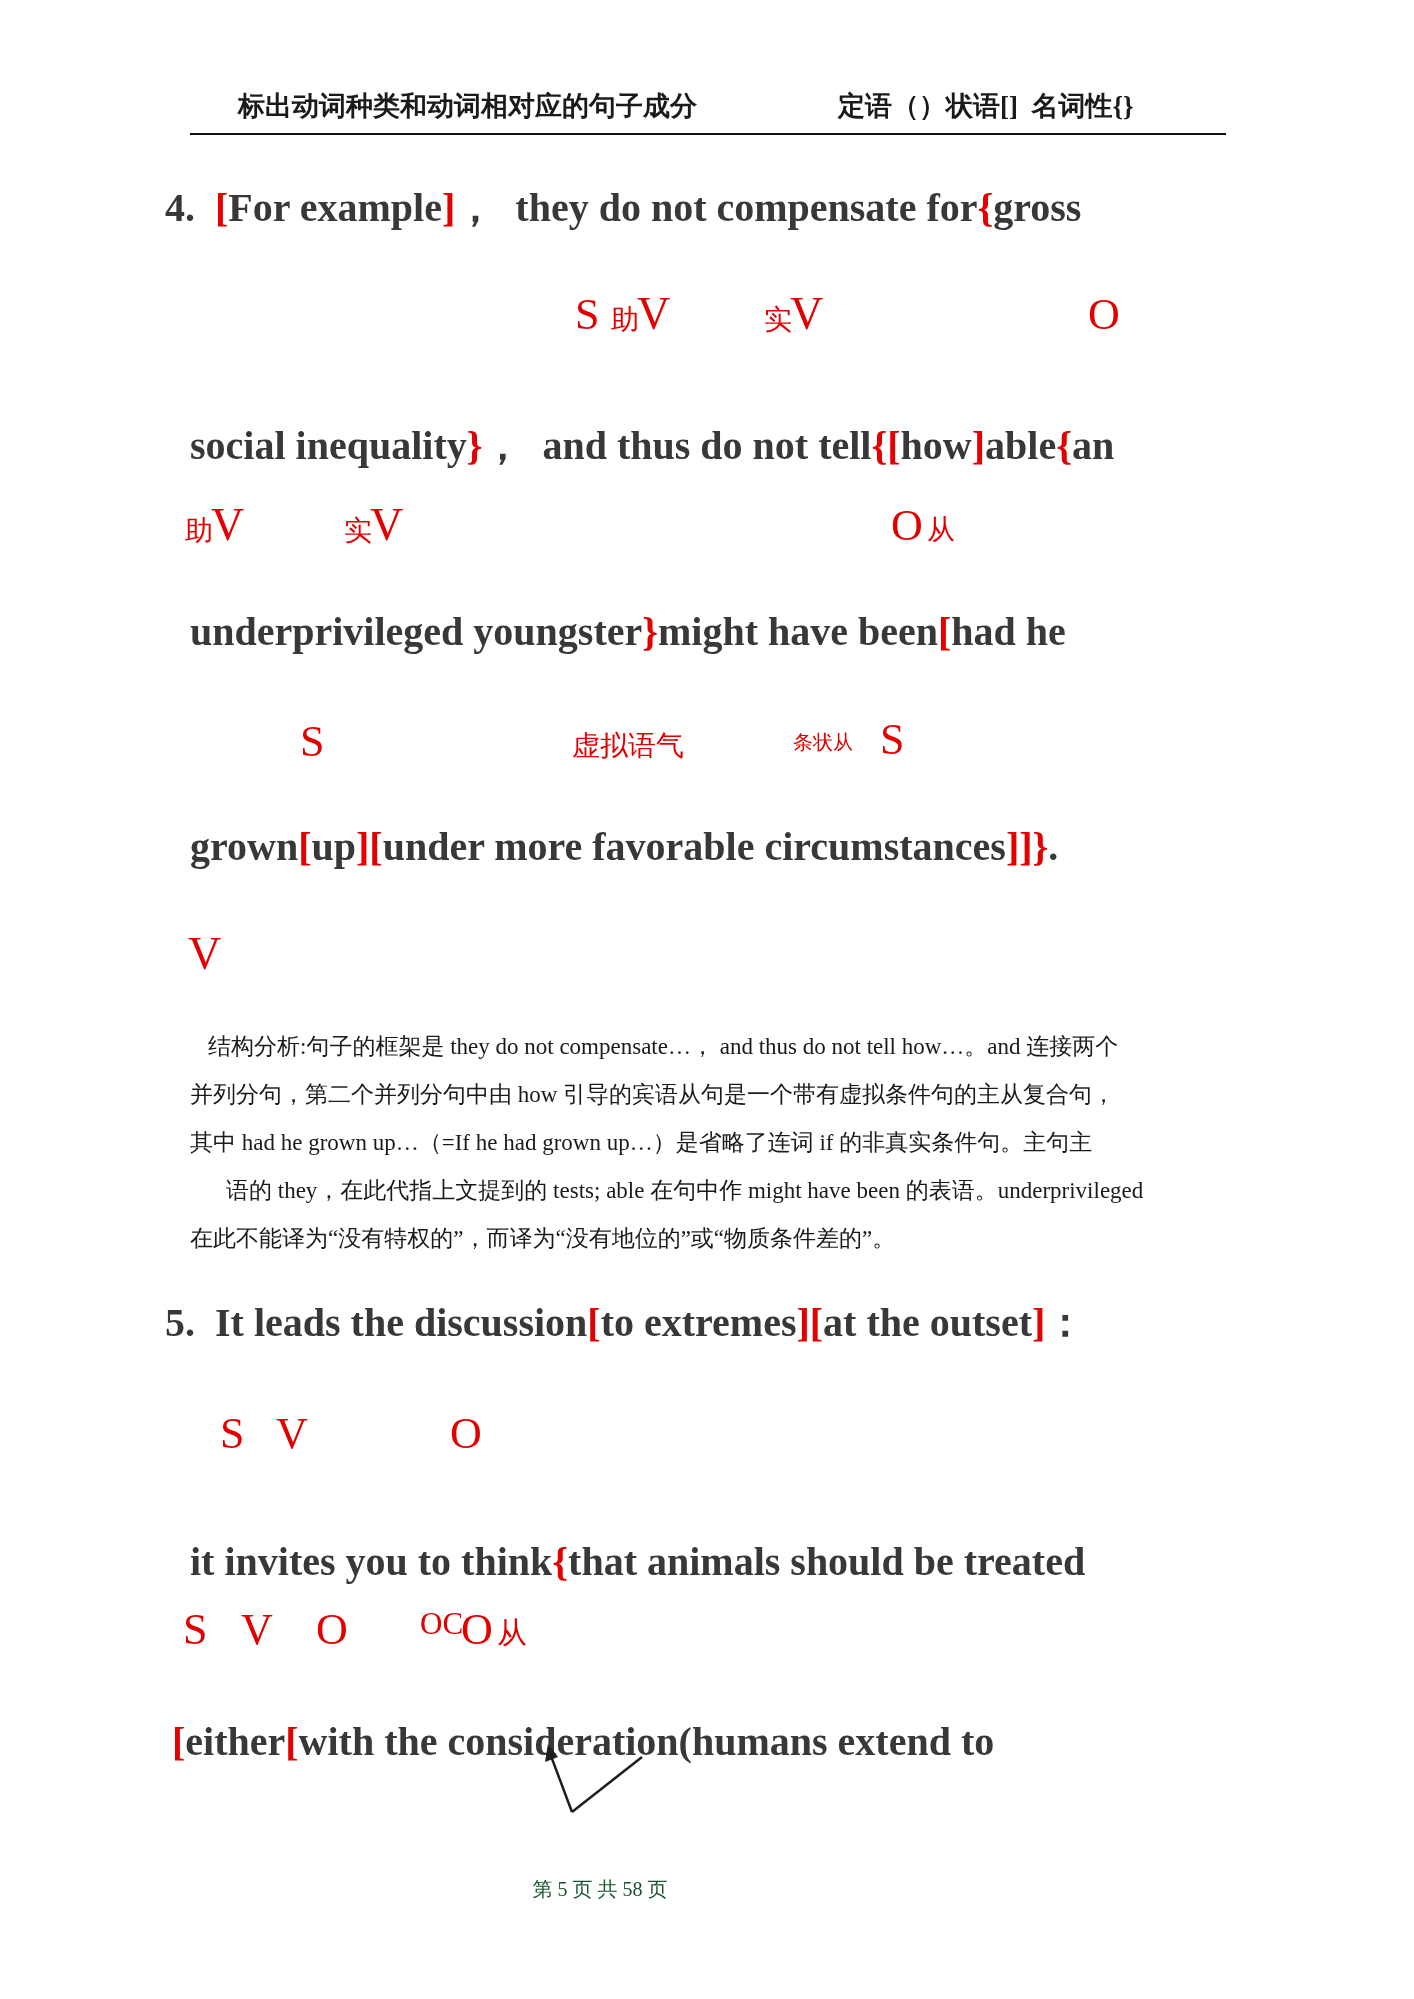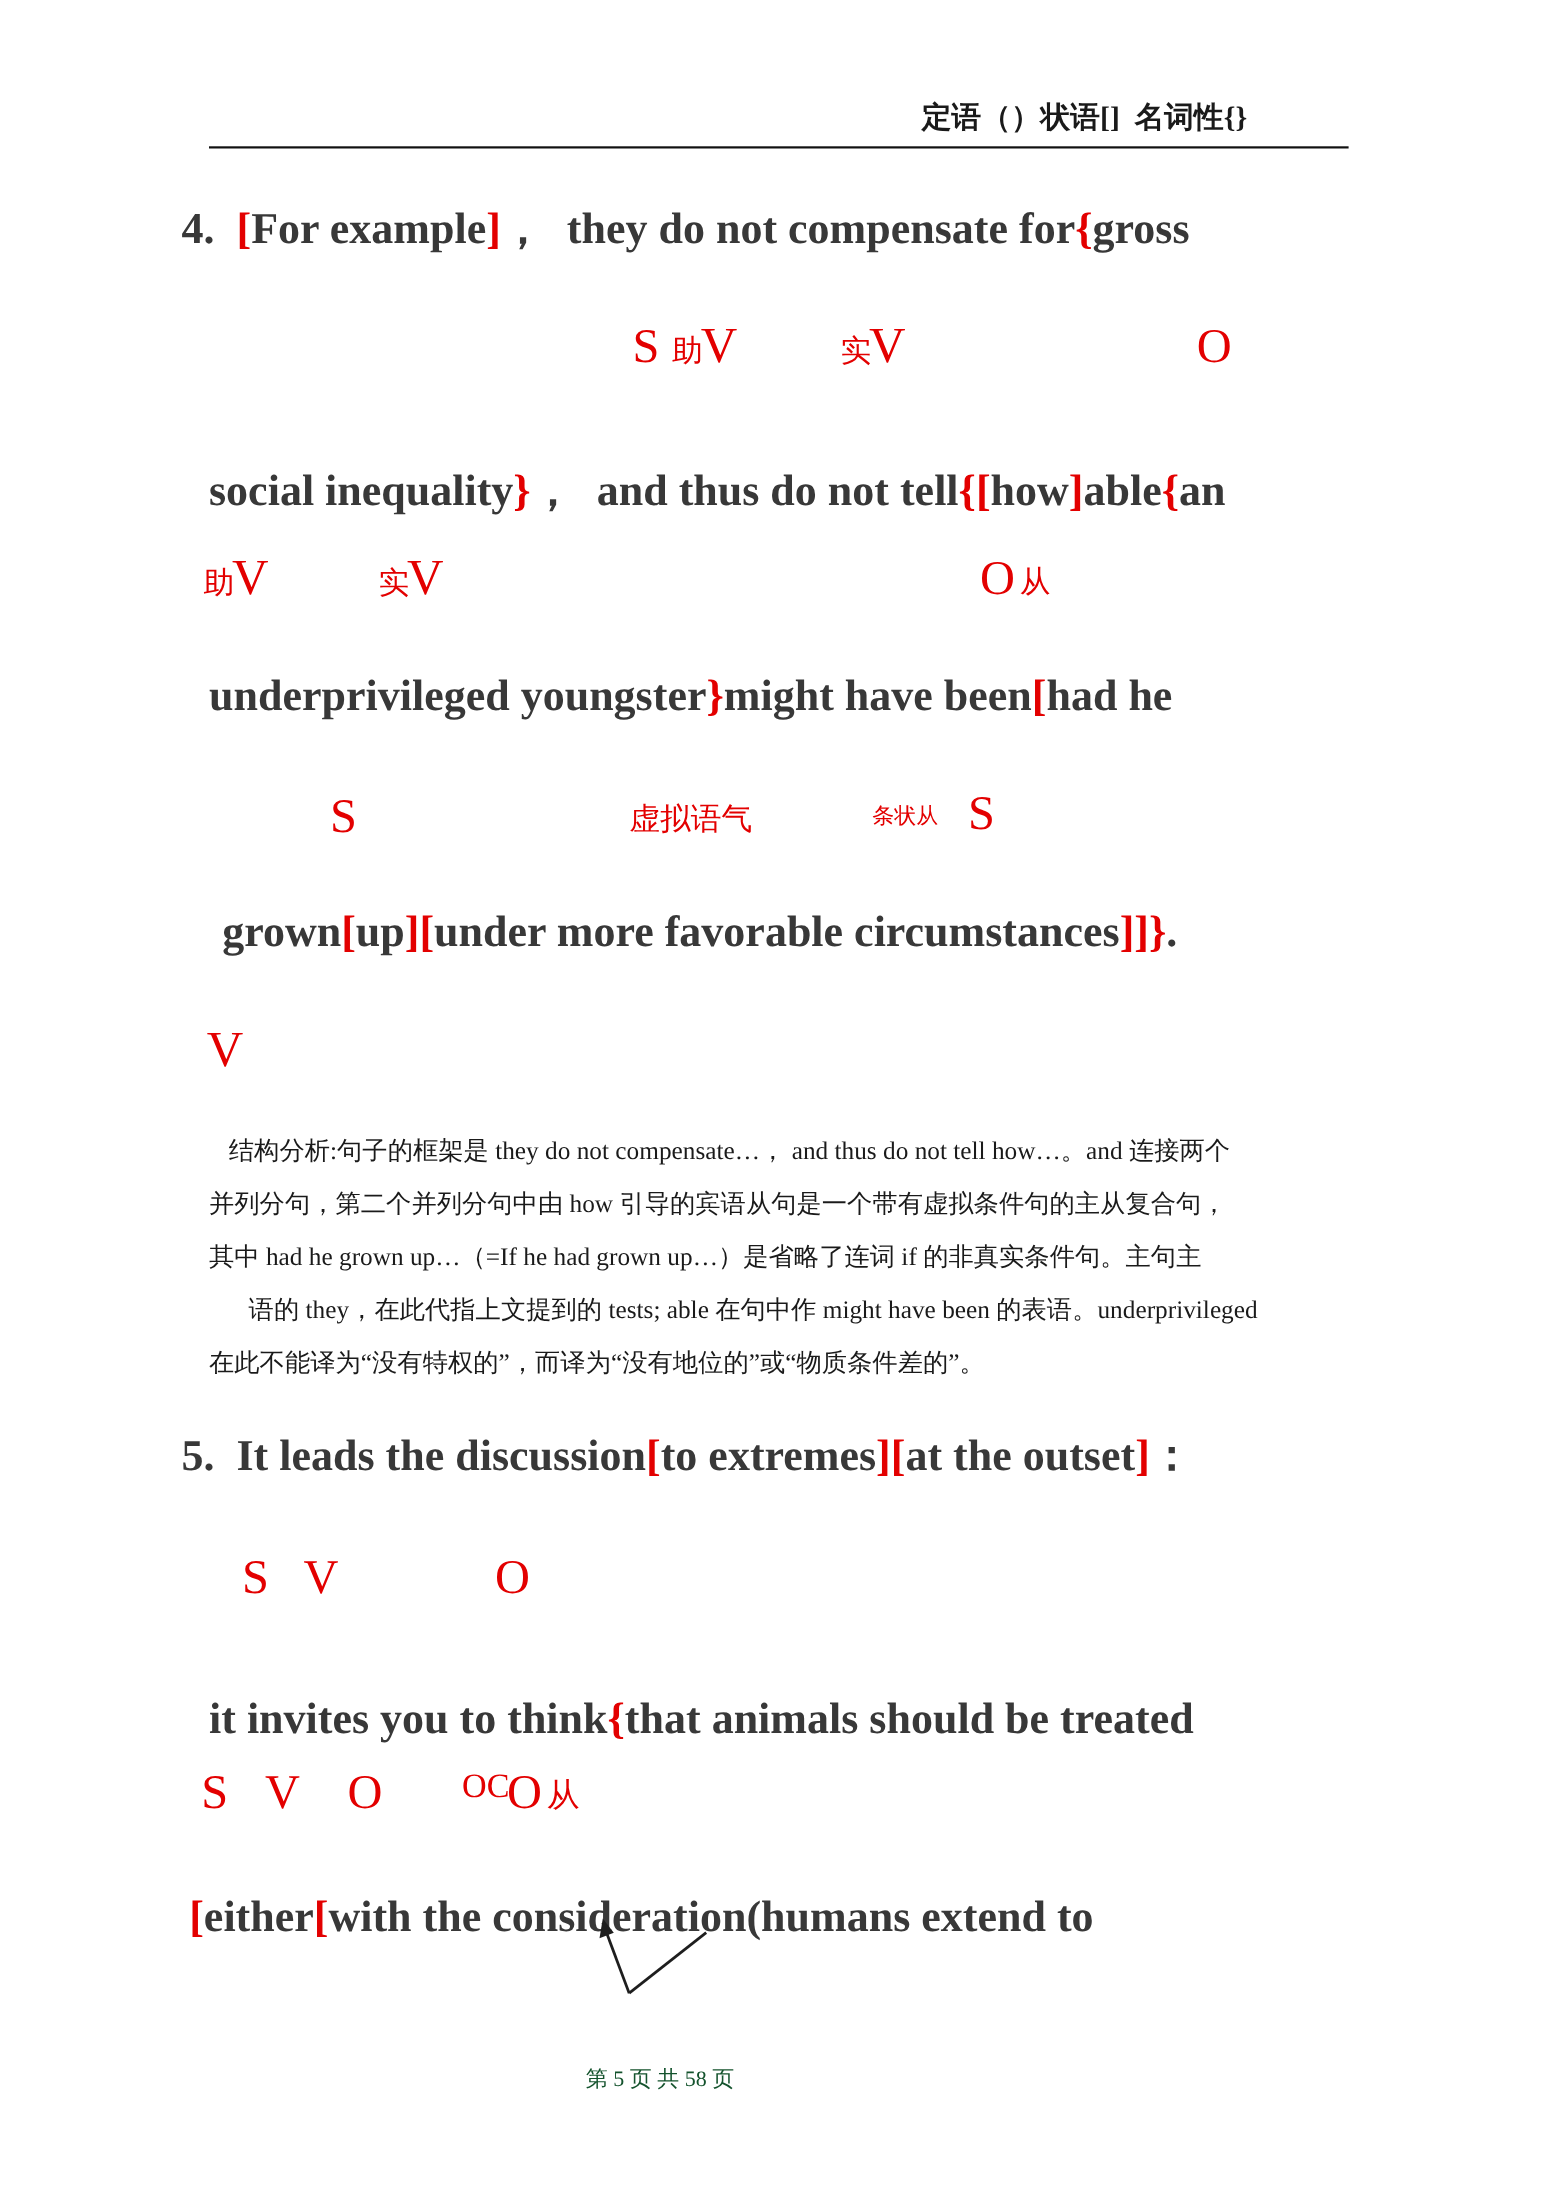--- a/index.html
+++ b/index.html
@@ -13,28 +13,29 @@
   .aline{position:absolute;font-size:23px;color:#1a1a1a;white-space:pre;}
   #footer{position:absolute;left:400px;top:1876px;width:400px;text-align:center;
           font-size:20px;color:#14532d;white-space:pre;}
   #arrow-annotation{position:absolute;left:520px;top:1730px;}
 </style>
 </head>
 <body>
 
 <div id="page">
 
+  <div class="hdr" style="left:238px;top:88px">标出动词种类和动词相对应的句子成分</div>
   <div class="hdr" style="left:838px;top:88px">定语（）状语[]  名词性{}</div>
   <div id="hdr-rule"></div>
 
   <div id="content-layer">
       <div class="sline" style="left: 165px; top: 180px;"><span class="k">4.  </span><span class="r">[</span><span class="k">For example</span><span class="r">]</span><span class="k">，  </span><span class="k">they do not compensate for</span><span class="r">{</span><span class="k">gross</span></div>
       <div class="sline" style="left: 190px; top: 402px; margin-top: 16px;"><span class="k">social inequality</span><span class="r">}</span><span class="k">，  </span><span class="k">and thus do not tell</span><span class="r">{[</span><span class="k">how</span><span class="r">]</span><span class="k">able</span><span class="r">{</span><span class="k">an</span></div>
       <div class="sline" style="left: 190px; top: 608px;"><span class="k">underprivileged youngster</span><span class="r">}</span><span class="k">might have been</span><span class="r">[</span><span class="k">had he</span></div>
-      <div class="sline" style="left: 190px; top: 823px; margin-left: 12px;"><span class="k">grown</span><span class="r">[</span><span class="k">up</span><span class="r">][</span><span class="k">under more favorable circumstances</span><span class="r">]]}</span><span class="k">.</span></div>
+      <div class="sline" style="left: 190px; top: 823px;"><span class="k">grown</span><span class="r">[</span><span class="k">up</span><span class="r">][</span><span class="k">under more favorable circumstances</span><span class="r">]]}</span><span class="k">.</span></div>
       <div class="sline" style="left: 165px; top: 1295px;"><span class="k">5.  It leads the discussion</span><span class="r">[</span><span class="k">to extremes</span><span class="r">][</span><span class="k">at the outset</span><span class="r">]</span><span class="k">：</span></div>
       <div class="sline" style="left: 190px; top: 1498px; margin-top: 40px;"><span class="k">it invites you to think</span><span class="r">{</span><span class="k">that animals should be treated</span></div>
       <div class="sline" style="left: 172px; top: 1718px;"><span class="r">[</span><span class="k">either</span><span class="r">[</span><span class="k">with the consideration(humans extend to</span></div>
     </div>
   <div id="annotation-layer">
       <div class="anno" style="left: 575px; top: 293px; font-size: 44px;">S</div>
       <div class="anno" style="left: 611px; top: 306px; font-size: 28px;">助</div>
       <div class="anno" style="left: 637px; top: 291px; font-size: 46px;">V</div>
       <div class="anno" style="left: 764px; top: 306px; font-size: 28px;">实</div>
       <div class="anno" style="left: 790px; top: 291px; font-size: 46px;">V</div>

